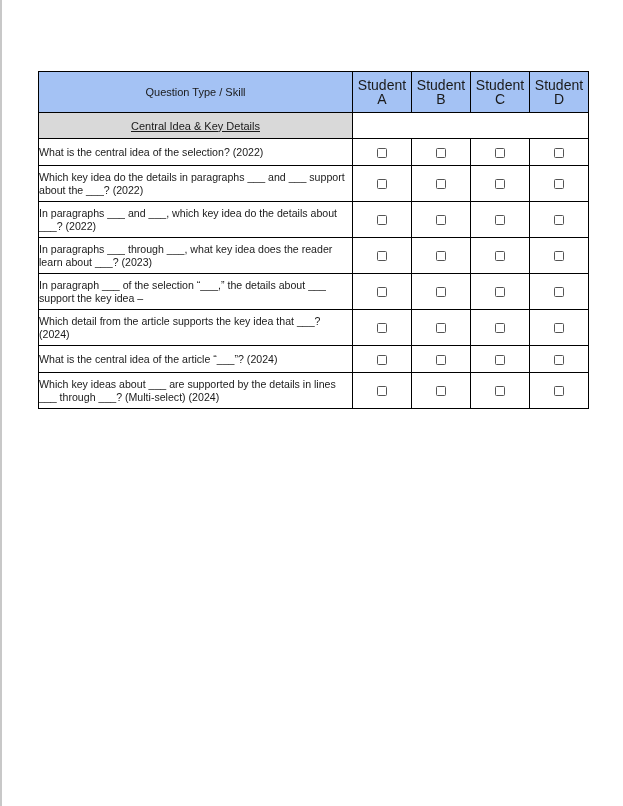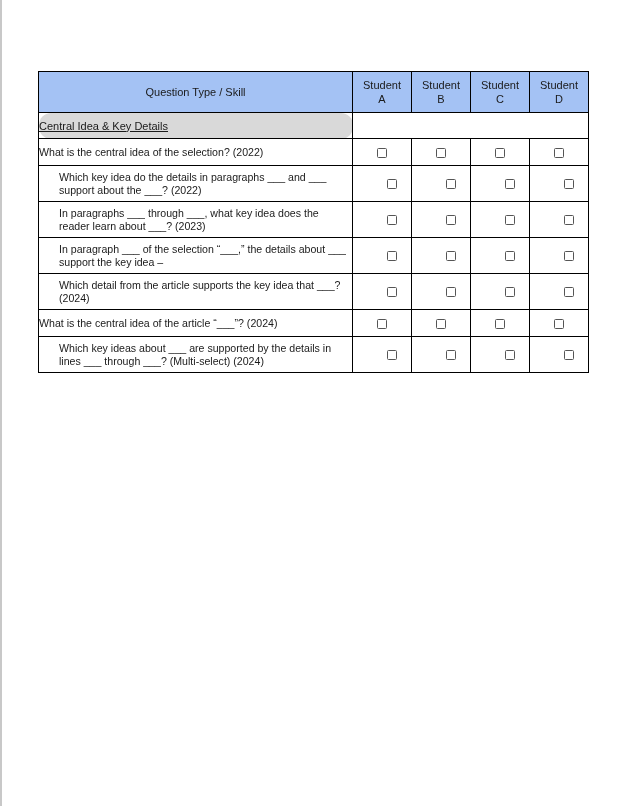--- a/index.html
+++ b/index.html
@@ -10,28 +10,28 @@
   .page-edge { position: absolute; left: 0; top: 0; width: 2px; height: 806px; background: #c8c8c8; }
   table.skills {
     position: absolute; left: 38px; top: 71px;
     border-collapse: collapse; table-layout: fixed; width: 551px;
   }
   table.skills td, table.skills th {
     border: 1px solid #000; padding: 0; font-weight: normal;
   }
   col.c-q { width: 314px; }
   col.c-s { width: 59px; }
-  th.hdr { background: #a4c2f4; height: 40px; font-size: 11px; text-align: center; line-height: 14px; }
+  th.hdr { background: #a4c2f4; height: 40px; font-size: 14px; text-align: center; line-height: 14px; }
   th.hdr-q { font-size: 11px; padding-top: 2px; }
-  td.section { background: #d9d9d9; height: 25px; text-align: left; font-size: 11px; border-radius: 12px; }
+  td.section { background: #d9d9d9; height: 25px; text-align: center; font-size: 11px; }
   td.section span { text-decoration: underline; }
   td.section-blank { background: #ffffff; }
   td.q { font-size: 10.6px; line-height: 12.5px; padding: 3px 4px 3px 4px; vertical-align: middle; }
   tr.r1 td { height: 26px; }
-  tr.r2 td { height: 35px; padding-left: 20px; }
+  tr.r2 td { height: 35px; }
   td.cb { text-align: center; vertical-align: middle; }
   .checkbox {
     display: inline-block; width: 8px; height: 8px; border: 1.3px solid #555;
     border-radius: 1.5px; background: #fff; vertical-align: middle; cursor: pointer;
   }
 </style>
 </head>
 <body>
 
 <div class="page-edge"></div>
@@ -66,20 +66,27 @@
         <td class="cb"><span class="checkbox" role="checkbox" aria-checked="false"></span></td>
       </tr>
       <tr class="r2">
         <td class="q">Which key idea do the details in paragraphs ___ and ___ support about the ___? (2022)</td>
         <td class="cb"><span class="checkbox" role="checkbox" aria-checked="false"></span></td>
         <td class="cb"><span class="checkbox" role="checkbox" aria-checked="false"></span></td>
         <td class="cb"><span class="checkbox" role="checkbox" aria-checked="false"></span></td>
         <td class="cb"><span class="checkbox" role="checkbox" aria-checked="false"></span></td>
       </tr>
       <tr class="r2">
+        <td class="q">In paragraphs ___ and ___, which key idea do the details about ___? (2022)</td>
+        <td class="cb"><span class="checkbox" role="checkbox" aria-checked="false"></span></td>
+        <td class="cb"><span class="checkbox" role="checkbox" aria-checked="false"></span></td>
+        <td class="cb"><span class="checkbox" role="checkbox" aria-checked="false"></span></td>
+        <td class="cb"><span class="checkbox" role="checkbox" aria-checked="false"></span></td>
+      </tr>
+      <tr class="r2">
         <td class="q">In paragraphs ___ through ___, what key idea does the reader learn about ___? (2023)</td>
         <td class="cb"><span class="checkbox" role="checkbox" aria-checked="false"></span></td>
         <td class="cb"><span class="checkbox" role="checkbox" aria-checked="false"></span></td>
         <td class="cb"><span class="checkbox" role="checkbox" aria-checked="false"></span></td>
         <td class="cb"><span class="checkbox" role="checkbox" aria-checked="false"></span></td>
       </tr>
       <tr class="r2">
         <td class="q">In paragraph ___ of the selection “___,” the details about ___ support the key idea –</td>
         <td class="cb"><span class="checkbox" role="checkbox" aria-checked="false"></span></td>
         <td class="cb"><span class="checkbox" role="checkbox" aria-checked="false"></span></td>

